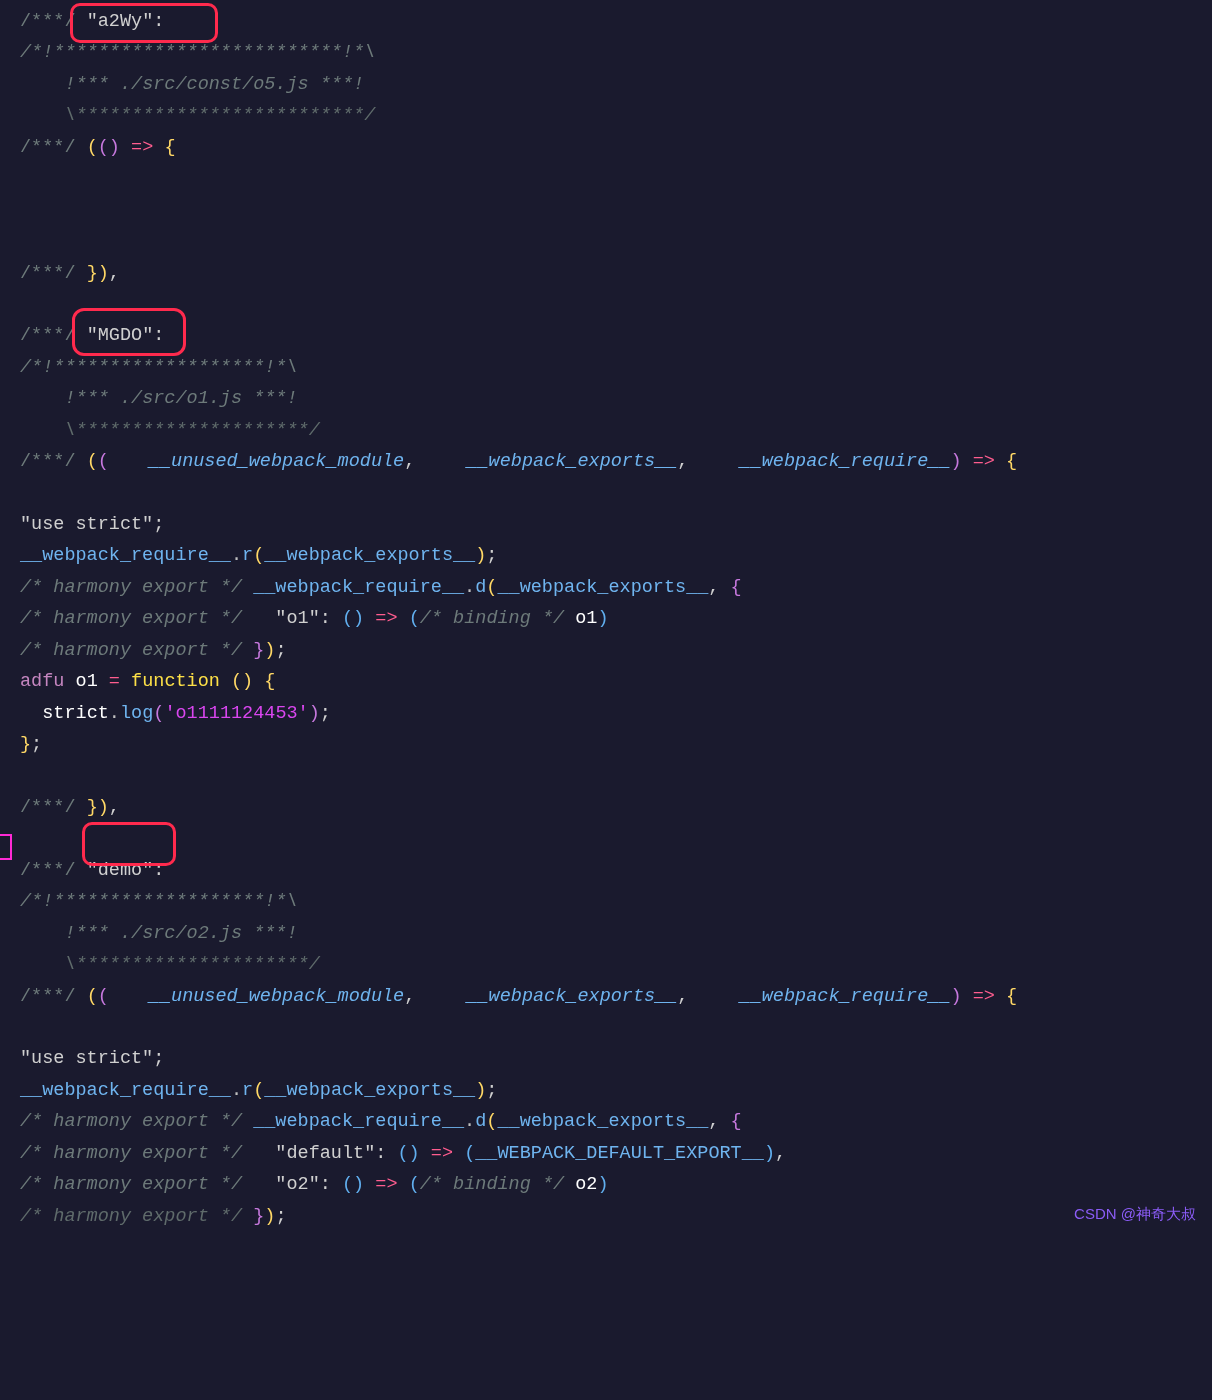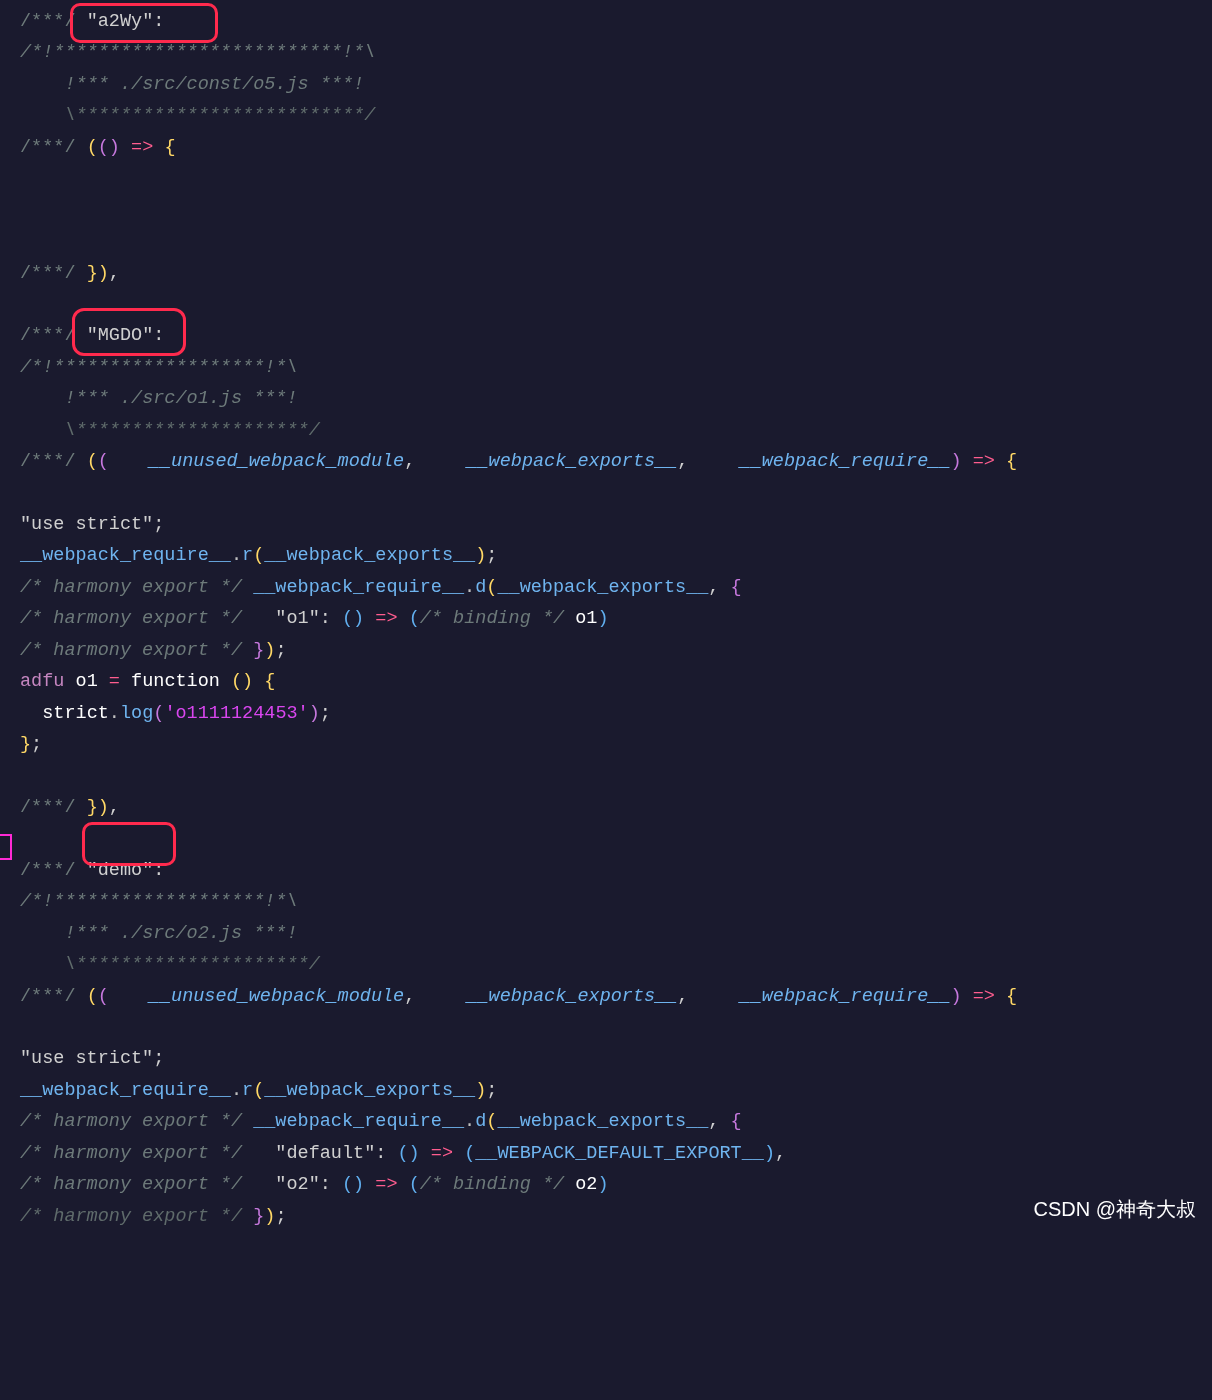--- a/index.html
+++ b/index.html
@@ -20,21 +20,21 @@
     font-family: inherit;
     white-space: pre;
   }
   .cm   { color: #6d7a7a; font-style: italic; }  
   .cm2  { color: #5f6b6b; font-style: italic; }  
   .bar  { color: #3d4a4a; font-style: italic; }  
   .mstar{ color: #6d7a7a; }                        markers */
   .str  { color: #b48ead; }                       
   .str2 { color: #d946ef; }                       
   .kw   { color: #c586c0; }                       
-  .fn   { color: #ffffff; }                       
+  .fn   { color: #fde047; }                       
   .par  { color: #ffd866; }                       
   .par2 { color: #c678dd; }                       
   .par3 { color: #61afef; }                       
   .brc  { color: #ffd866; }                       
   .brc2 { color: #c678dd; }                       
   .arr  { color: #ff5d8f; }                       
   .id   { color: #6fb4ef; font-style: italic; margin-left: 40px; }   
   .id2  { color: #6fb4ef; }                       
   .dot  { color: #c0c0c0; }
   .op   { color: #ff5d8f; }                       
@@ -52,22 +52,22 @@
   .hb2 { left: 72px;  top: 308px; width: 114px; height: 48px; border-radius: 12px;}
   .hb3 { left: 82px;  top: 822px; width: 94px;  height: 44px; }
   .tiny{
     position:absolute; left:0; top:834px; width:10px; height:22px;
     border:2px solid #ff2ad6; border-left:none;
   }
   .watermark {
     position: absolute;
     right: 16px;
     bottom: 6px;
-    color: #ffffff;
-    font-size: 20px;
+    color: #8b5cf6;
+    font-size: 15px;
     font-family: sans-serif;
   }
 </style>
 </head>
 <body>
 
 <pre><span class="mstar">/***/</span> <span class="str">"<span>a2Wy</span>"</span><span class="plain">:</span>
 <span class="cm">/*!**************************!*\</span>
 <span class="bar">  </span><span class="cm">  !*** ./src/const/o5.js ***!</span>
 <span class="bar">  </span><span class="cm2">  \**************************/</span>

